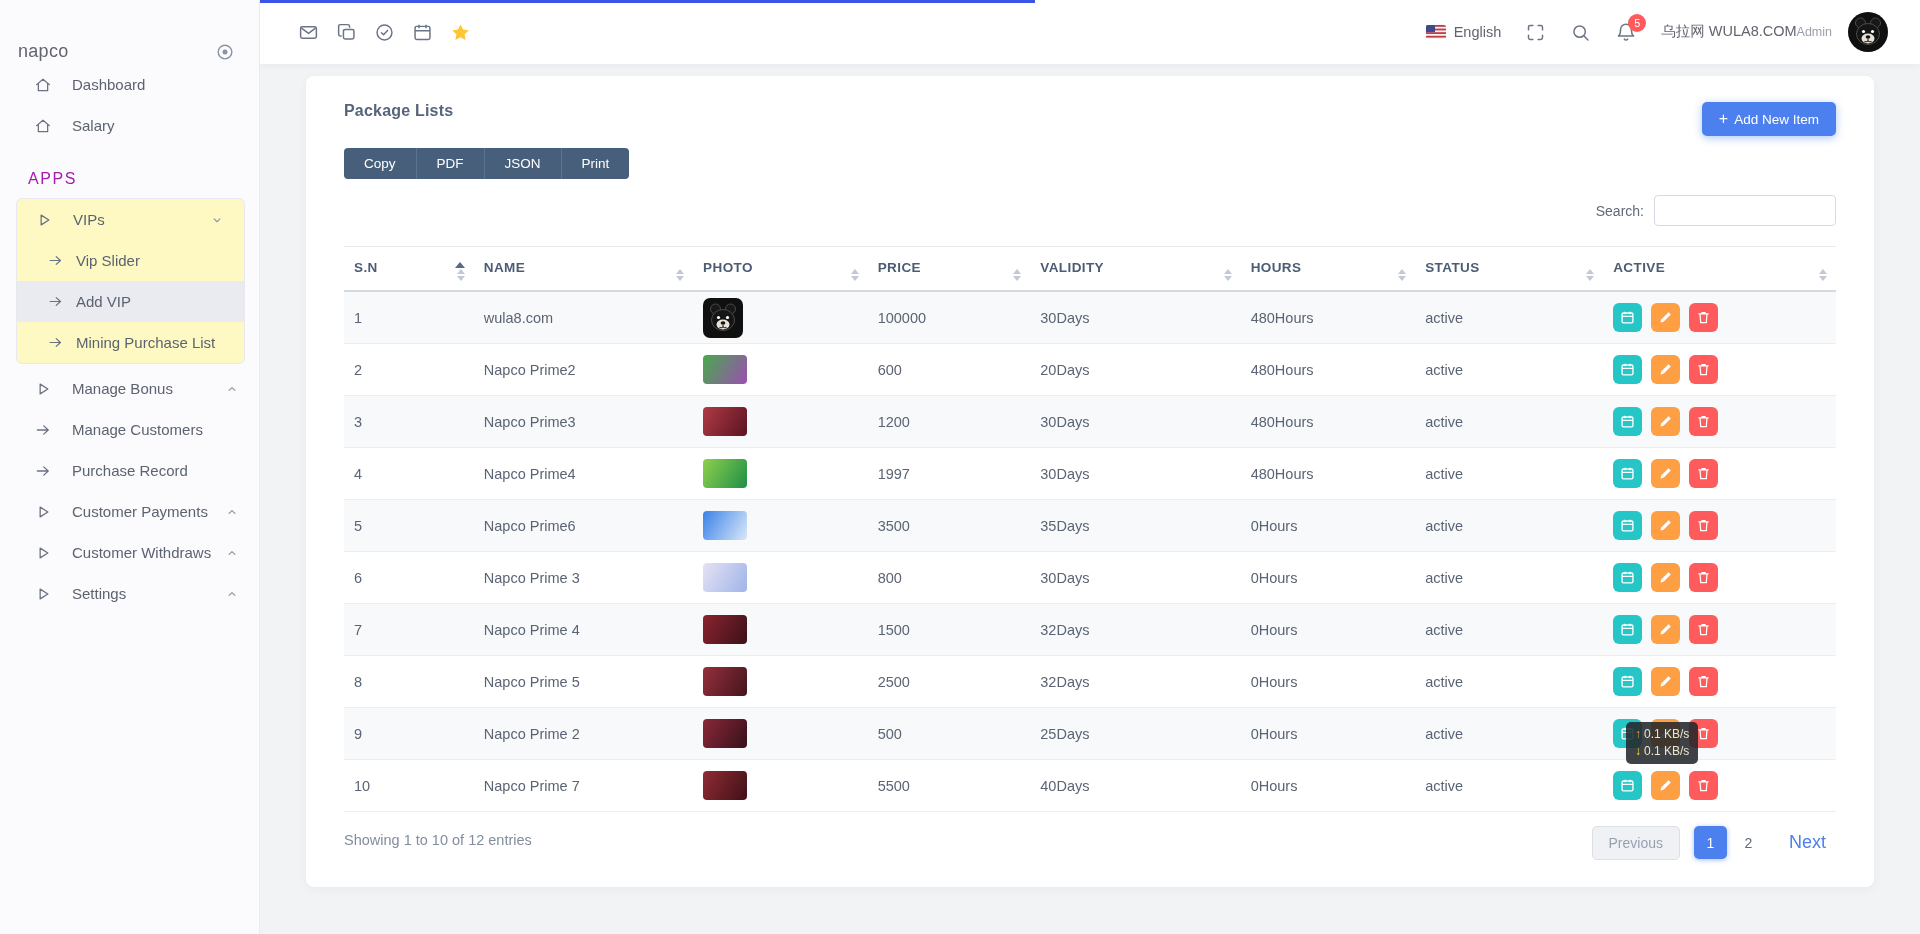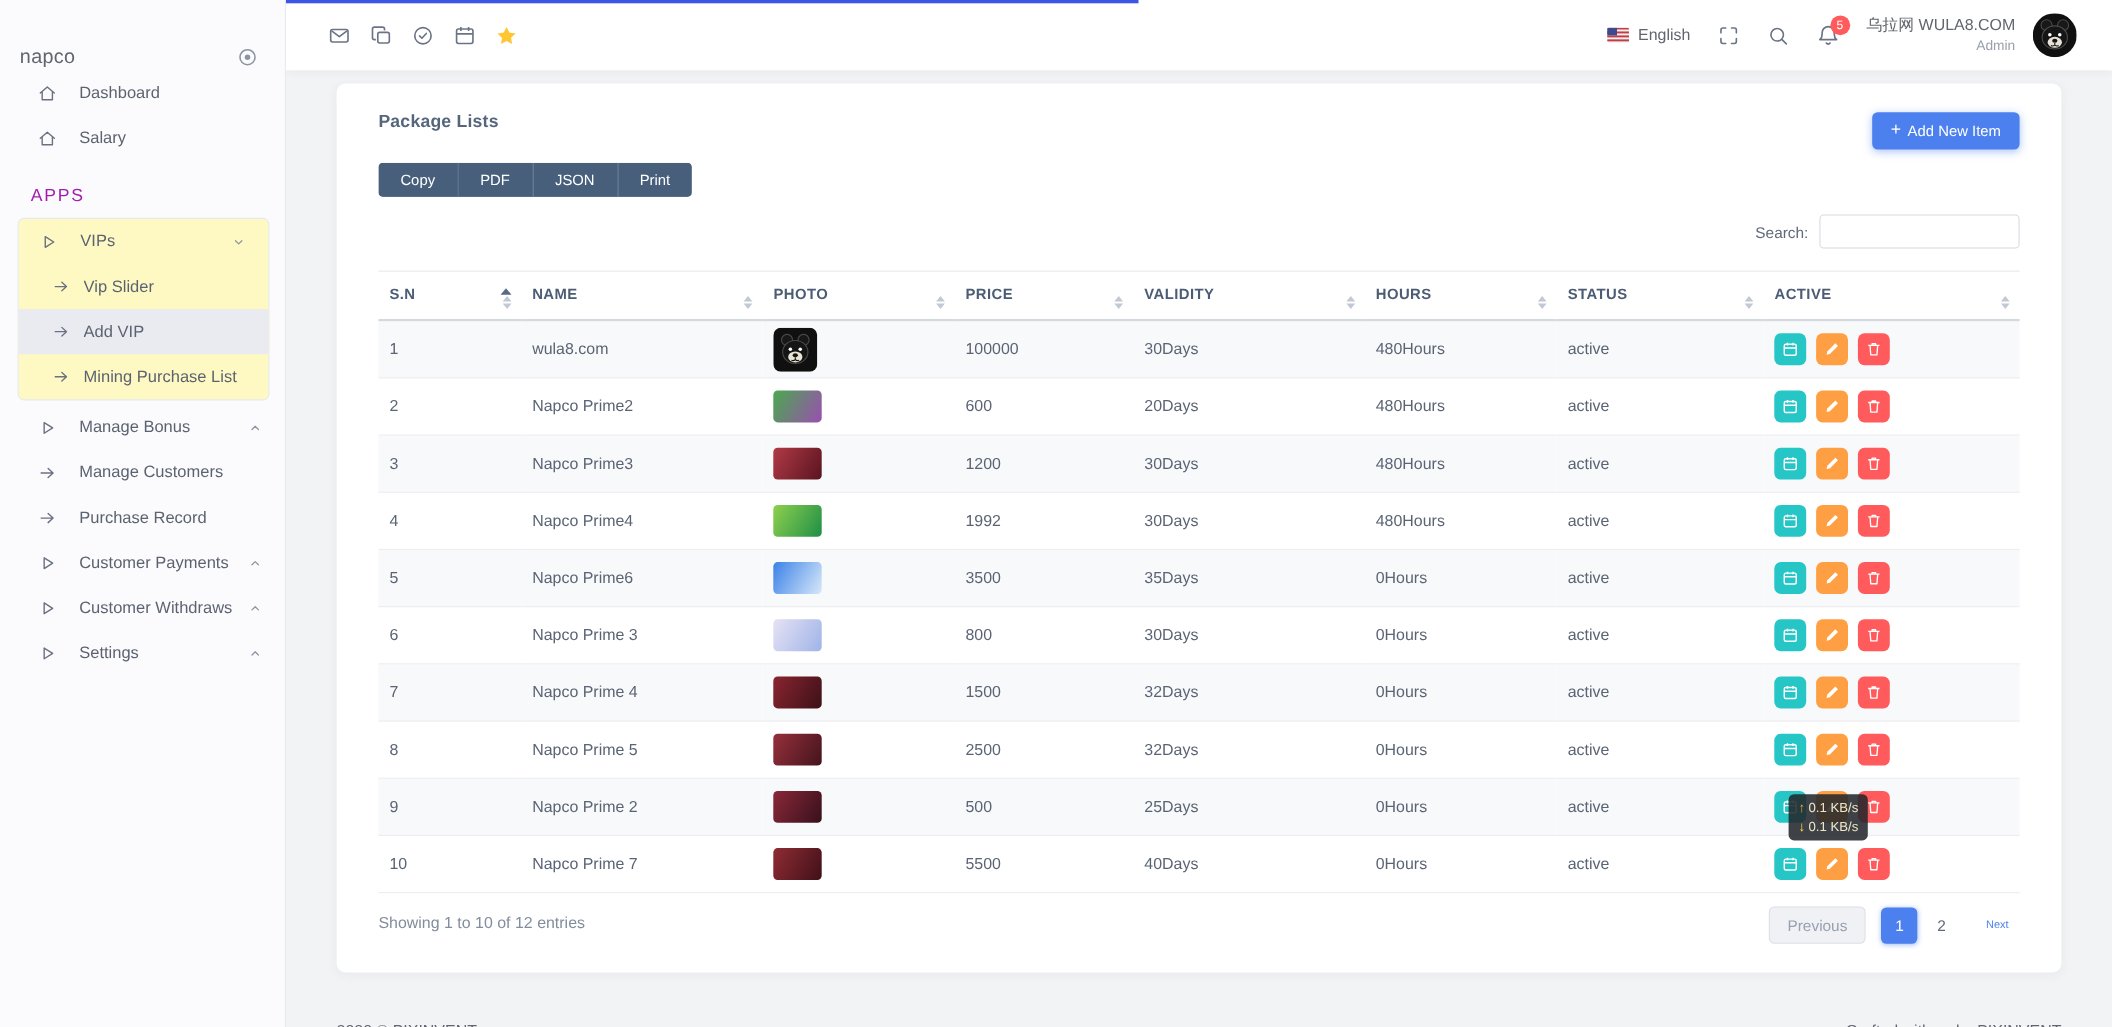--- a/index.html
+++ b/index.html
@@ -36,21 +36,21 @@
   .tb-ic{background:none;border:none;cursor:pointer;padding:0}
   .tb-ic svg{width:21px;height:21px;color:#6b7486}
   .tb-ic.star svg{color:#ffc633}
   .topbar-right{margin-left:auto;display:flex;align-items:center;gap:24px}
   .lang-wrap{display:flex;align-items:center;gap:8px;cursor:pointer}
   .flag{display:inline-block;border-radius:2px;overflow:hidden;line-height:0}
   .lang{font-size:14.5px;color:#62656e}
   .bell-wrap{position:relative;cursor:pointer}
   .bell-wrap svg{width:22px;height:22px;color:#6b7486}
   .badge{position:absolute;top:-7px;right:-9px;min-width:18px;height:18px;border-radius:9px;background:#ff5b5c;color:#fff;font-size:11px;display:flex;align-items:center;justify-content:center;padding:0 4px}
-  .user-block{display:flex;flex-direction:column;align-items:flex-end;line-height:1.2;cursor:pointer}
+  .user-block{display:flex;align-items:flex-start;line-height:1.2;cursor:pointer}
   .user-site{font-size:14.5px;color:#62656e}
   .user-role{font-size:12.5px;color:#9aa0ac;margin-top:2px}
   .avatar{width:40px;height:40px;border-radius:50%;background:#d9dce1;overflow:hidden;display:flex;align-items:center;justify-content:center;margin-left:-8px;cursor:pointer}
   .avatar svg{width:46px;height:46px}
 
   
   .content{position:absolute;left:260px;top:64px;right:0;bottom:0;padding:12px 46px 0;overflow:hidden}
   .card{background:#fff;border-radius:8px;box-shadow:0 2px 10px rgba(50,60,80,.05);padding:26px 38px 26px}
   .card-row1{display:flex;align-items:flex-start;justify-content:space-between}
   .page-title{font-size:16px;font-weight:700;color:#55657c;letter-spacing:.2px}
@@ -83,21 +83,21 @@
   .act.orange{background:#ff9f43}
   .act.red{background:#ff5b5c}
 
   
   .table-foot{display:flex;justify-content:space-between;align-items:center;margin-top:12px}
   .info{font-size:14.5px;color:#828d9d;align-self:flex-start;margin-top:8px}
   .pagination{display:flex;align-items:center;gap:5px}
   .page-prev{background:#f0f1f4;border:1px solid #dcdfe5;color:#98a1b0;border-radius:5px;padding:8px 16px;font-size:14px;cursor:pointer;margin-right:9px}
   .page-num{width:33px;height:33px;display:flex;align-items:center;justify-content:center;font-size:14px;border-radius:5px;border:none;background:#fff;color:#5f6a7a;cursor:pointer}
   .page-num.active{background:#4c80ee;color:#fff;box-shadow:0 1px 5px rgba(76,128,238,.5)}
-  .page-next{margin-left:9px;color:#4c80ee;background:none;border:none;font-size:10px;cursor:pointer;padding:8px 10px}
+  .page-next{margin-left:9px;color:#4c80ee;background:none;border:none;font-size:18px;cursor:pointer;padding:8px 10px}
 
   
   .net-overlay{position:absolute;left:1626px;top:722px;background:rgba(35,38,43,.87);border-radius:5px;padding:4px 9px;z-index:40;font-size:12px;line-height:17px;color:#efe6c8;white-space:nowrap}
   .net-up{color:#ff9e2c;margin-right:3px}
   .net-down{color:#ffe14a;margin-right:3px}
 
   
   .footer{display:flex;justify-content:space-between;margin-top:46px;font-size:14.5px;color:#62656e}
   .heart{color:#ea5455;margin:0 3px}
 </style>
@@ -511,21 +511,21 @@
                     <use href="#ic-trash"></use>
                   </svg>
                 </button>
               </div>
             </td>
         </tr>
         <tr>
           <td>4</td>
           <td>Napco Prime4</td>
           <td><span class="photo" style="background: linear-gradient(120deg, rgb(143, 208, 78), rgb(31, 143, 70));"></span></td>
-          <td>1992</td>
+          <td>1997</td>
           <td>30Days</td>
           <td>480Hours</td>
           <td>active</td>
           <td>
               <div class="actions">
                 <button class="act teal">
                   <svg>
                     <use href="#ic-cal16"></use>
                   </svg>
                 </button>

